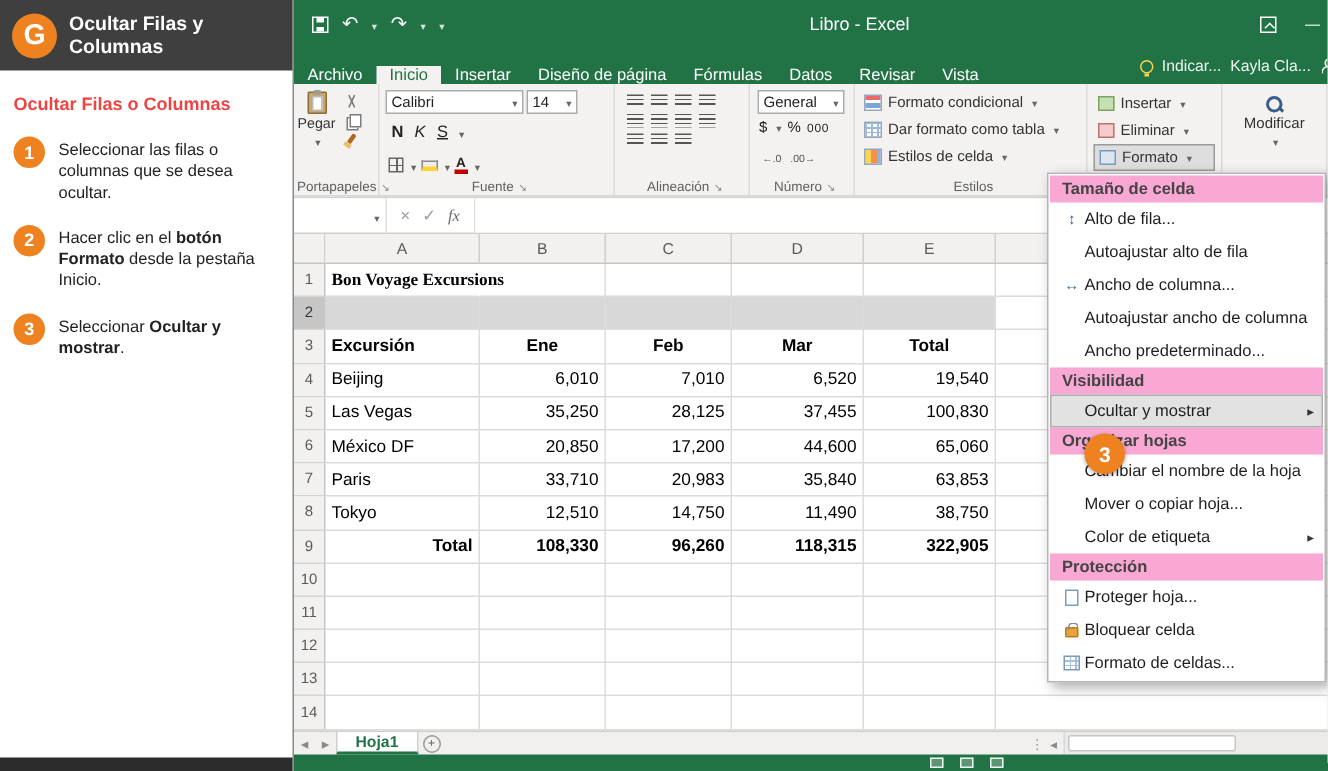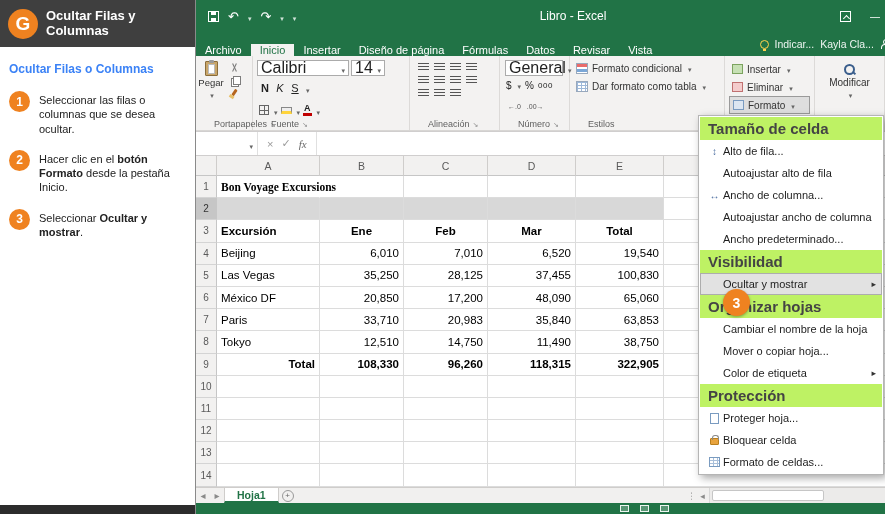--- a/index.html
+++ b/index.html
@@ -5,21 +5,21 @@
   * { margin:0; padding:0; box-sizing:border-box; }
   html,body { width:885px; height:514px; overflow:hidden; }
   body { font-family:"Liberation Sans", sans-serif; background:#fff; position:relative; }
   #stage { position:absolute; inset:0; width:885px; height:514px; outline:1px solid #6b6b6b; outline-offset:-1px; background:#fff; }
 
   
   #sidebar { position:absolute; left:0; top:0; width:196px; height:514px; background:#fff; border-right:1px solid #8a8a8a; }
   #sidebar-header { height:47px; background:#3f3f3f; display:flex; align-items:center; gap:8px; padding:0 8px; }
   .logo-circle { width:30px; height:30px; border-radius:50%; background:#ef8220; color:#fff; font-weight:bold; font-size:19px; display:flex; align-items:center; justify-content:center; flex:0 0 auto; }
   #sidebar-title { color:#fff; font-weight:bold; font-size:13px; line-height:1.15; }
-  #sidebar-heading { font-weight:bold; font-size:12px; color:#3b82f6; padding:15px 10px 10px 9px; }
+  #sidebar-heading { font-weight:bold; font-size:12px; color:#ef4444; padding:15px 10px 10px 9px; }
   .step { display:flex; gap:9px; padding:5px 9px 9px 9px; }
   .step-circle { width:21px; height:21px; border-radius:50%; background:#ef8220; color:#fff; font-size:12px; font-weight:bold; display:flex; align-items:center; justify-content:center; flex:0 0 auto; }
   .step-text { font-size:11px; color:#222; line-height:1.3; padding-top:2px; }
   #sidebar-footer { position:absolute; bottom:0; left:0; width:100%; height:9px; background:#2c2c2c; }
 
   
   #excel { position:absolute; left:196px; top:0; width:754px; height:514px; background:#f3f2f1; }
 
   
   #titlebar { position:absolute; left:0; top:0; width:100%; height:32px; background:#217346; color:#fff; }
@@ -48,42 +48,42 @@
   .tab-right { margin-left:auto; display:flex; align-items:center; gap:6px; padding-right:8px; font-size:10.5px; color:#eef5f1; }
   .bulb { width:9px; height:9px; border-radius:50%; border:1px solid #ffd24c; position:relative; display:inline-block; }
   .bulb::after { content:""; position:absolute; left:2px; bottom:-3px; width:3px; height:2px; background:#ffd24c; }
   .person-ic { width:10px; height:10px; position:relative; display:inline-block; }
   .person-ic::before { content:""; position:absolute; left:3px; top:0; width:4px; height:4px; border-radius:50%; border:1px solid #fff; }
   .person-ic::after { content:""; position:absolute; left:1px; bottom:0; width:8px; height:4px; border:1px solid #fff; border-bottom:none; border-radius:4px 4px 0 0; }
 
   
   #ribbon { position:absolute; left:0; top:56px; width:100%; height:75px; background:#f3f2f1; border-bottom:1px solid #d8d6d4; display:flex; }
   .rgroup { position:relative; border-right:1px solid #dcdad8; height:100%; padding-top:3px; }
-  .grp-label { position:absolute; bottom:1px; left:18px; width:100%; text-align:left; font-size:9px; color:#5f5f5f; }
+  .grp-label { position:absolute; bottom:1px; left:2px; width:100%; text-align:center; font-size:9px; color:#5f5f5f; }
   .expander::after { content:"↘"; font-size:7px; color:#888; margin-left:3px; }
   .caret::after { content:"▾"; font-size:7px; color:#666; margin-left:2px; }
 
   
   .g-clip { width:57px; display:flex; }
   .paste-btn { width:30px; display:flex; flex-direction:column; align-items:center; gap:1px; padding-top:2px; font-size:9.5px; color:#333; }
   .clipboard-ic { width:13px; height:15px; background:#c9a66a; border:1px solid #8a6d3b; border-radius:1px; position:relative; }
   .clipboard-ic::before { content:""; position:absolute; left:2px; top:2px; right:2px; bottom:1px; background:#fff; border:1px solid #bbb; }
   .clipboard-ic::after { content:""; position:absolute; left:3px; top:-2px; width:5px; height:3px; background:#9a9a9a; border-radius:1px; }
   .clip-minis { display:flex; flex-direction:column; gap:4px; padding-top:4px; padding-left:4px; }
   .icon-cut { width:9px; height:9px; position:relative; }
   .icon-cut::before,.icon-cut::after { content:""; position:absolute; left:4px; top:0; width:1px; height:9px; background:#777; }
   .icon-cut::before { transform:rotate(25deg); } .icon-cut::after { transform:rotate(-25deg); }
   .icon-copy { width:8px; height:9px; border:1px solid #7d7d7d; background:#fff; box-shadow:-2px 2px 0 -1px #fff,-2px 2px 0 0 #7d7d7d; margin-left:3px; }
   .icon-brush { width:3px; height:7px; background:#b5651d; transform:rotate(35deg); border-radius:1px; position:relative; margin-left:3px; }
   .icon-brush::after { content:""; position:absolute; bottom:-3px; left:-1px; width:5px; height:3px; background:#e8c06a; }
 
   
   .g-font { width:157px; }
   .f-row { display:flex; gap:2px; padding:1px 4px 0 4px; }
-  .combo { background:#fff; border:1px solid #ababab; font-size:16px; color:#222; display:flex; align-items:center; justify-content:space-between; padding:0 3px; height:16px; }
+  .combo { background:#fff; border:1px solid #ababab; font-size:10px; color:#222; display:flex; align-items:center; justify-content:space-between; padding:0 3px; height:16px; }
   .combo.fontname { width:92px; } .combo.fontsize { width:34px; }
   .f-row2 { display:flex; align-items:center; gap:3px; padding:3px 6px 0 6px; }
   .fbtn { font-size:11px; width:12px; text-align:center; color:#222; }
   .fbtn.b { font-weight:bold; } .fbtn.i { font-style:italic; } .fbtn.u { text-decoration:underline; }
   .f-row3 { display:flex; align-items:center; gap:3px; padding:4px 6px 0 6px; }
   .icon-borders { width:10px; height:10px; border:1px solid #666;
     background-image:linear-gradient(to bottom,transparent 4px,#666 4px,#666 5px,transparent 5px),linear-gradient(to right,transparent 4px,#666 4px,#666 5px,transparent 5px); }
   .icon-fill { width:11px; height:7px; border:1px solid #888; border-bottom:3px solid #ffd43b; background:#eee; }
   .icon-fontcolor { font-weight:bold; font-size:9px; color:#222; border-bottom:3px solid #c00000; padding:0 1px; line-height:1.1; }
   .icon-fontcolor::after { content:"A"; }
@@ -161,21 +161,21 @@
   .hs-track { width:228px; background:#ecebea; border-left:1px solid #d8d8d8; position:relative; }
   .hs-thumb { position:absolute; left:2px; top:2px; bottom:2px; width:112px; background:#fff; border:1px solid #c6c6c6; border-radius:2px; }
 
   
   #statusbar { position:absolute; left:0; top:503px; width:100%; height:11px; background:#217346; }
   .view-icons { position:absolute; left:424px; top:2px; display:flex; gap:11px; }
   .vi { width:9px; height:7px; border:1px solid rgba(255,255,255,.9); background:rgba(255,255,255,.25); }
 
   
   #format-menu { position:absolute; left:502px; top:115px; width:186px; background:#fff; border:1px solid #b5b5b5; box-shadow:3px 3px 8px rgba(0,0,0,.35); z-index:50; padding:1px; }
-  .m-header { font-weight:bold; font-size:15px; color:#444; background:#bef264; padding:3px 8px; }
+  .m-header { font-weight:bold; font-size:11px; color:#444; background:#f9a8d4; padding:3px 8px; }
   .m-item { display:flex; align-items:center; height:22px; padding:0 6px; font-size:11px; color:#1e1e1e; position:relative; }
   .m-item.hl { background:#e2e2e2; outline:1px solid #adadad; outline-offset:-1px; }
   .m-icon { width:17px; display:flex; align-items:center; justify-content:center; flex:0 0 auto; color:#44689c; font-size:10px; }
   .mi-row-height::after { content:"↕"; }
   .mi-col-width::after { content:"↔"; }
   .mi-protect-sheet { }
   .mi-protect-sheet i { display:block; width:9px; height:11px; background:#fff; border:1px solid #7a9bc0; }
   .mi-lock i { display:block; width:9px; height:7px; background:#e8a33d; border:1px solid #b97f1e; border-radius:1px; position:relative; margin-top:3px; }
   .mi-lock i::before { content:""; position:absolute; left:1px; top:-4px; width:5px; height:4px; border:1px solid #8a8a8a; border-bottom:none; border-radius:3px 3px 0 0; }
   .mi-format-cells i { display:block; width:11px; height:10px; border:1px solid #7a9bc0; background-color:#fff;
@@ -343,20 +343,25 @@
 
       <div class="rgroup g-styles">
         <div class="style-row">
           <span class="mini ic-cond"></span>
           <span>Formato condicional</span>
             <span class="caret"></span>
         </div>
         <div class="style-row">
           <span class="mini ic-table"></span>
           <span>Dar formato como tabla</span>
+            <span class="caret"></span>
+        </div>
+        <div class="style-row">
+          <span class="mini ic-cellstyle"></span>
+          <span>Estilos de celda</span>
             <span class="caret"></span>
         </div>
         <div class="grp-label"><span>Estilos</span></div>
       </div>
 
       <div class="rgroup g-cells">
         <div class="cell-row">
           <span class="ic-insert"></span>
           <span>Insertar</span>
             <span class="caret"></span>
@@ -435,21 +440,21 @@
         <div class="cell a-left">Las Vegas</div>
         <div class="cell a-right">35,250</div>
         <div class="cell a-right">28,125</div>
         <div class="cell a-right">37,455</div>
         <div class="cell a-right">100,830</div>
         <div class="cell"></div>
         <div class="rh">6</div>
         <div class="cell a-left">México DF</div>
         <div class="cell a-right">20,850</div>
         <div class="cell a-right">17,200</div>
-        <div class="cell a-right">48,090</div>
+        <div class="cell a-right">44,600</div>
         <div class="cell a-right">65,060</div>
         <div class="cell"></div>
         <div class="rh">7</div>
         <div class="cell a-left">Paris</div>
         <div class="cell a-right">33,710</div>
         <div class="cell a-right">20,983</div>
         <div class="cell a-right">35,840</div>
         <div class="cell a-right">63,853</div>
         <div class="cell"></div>
         <div class="rh">8</div>

